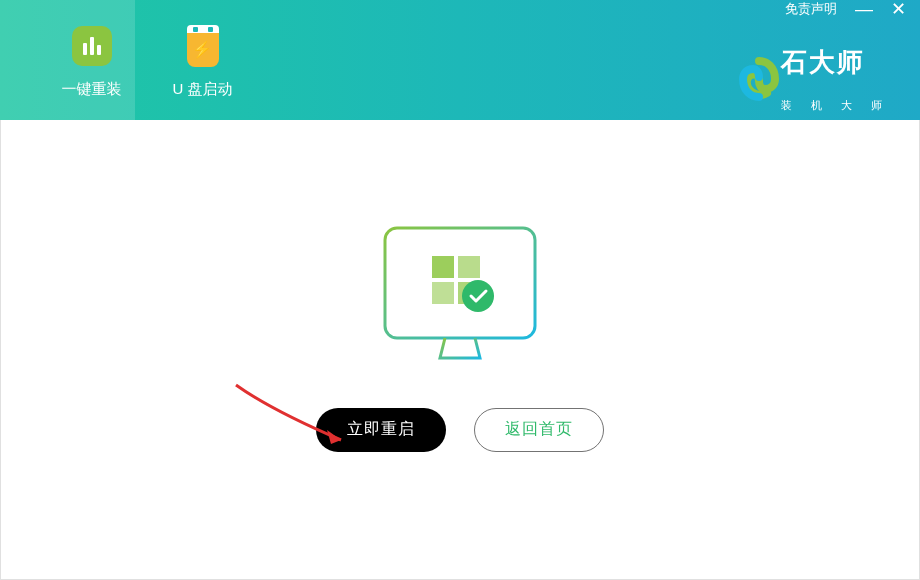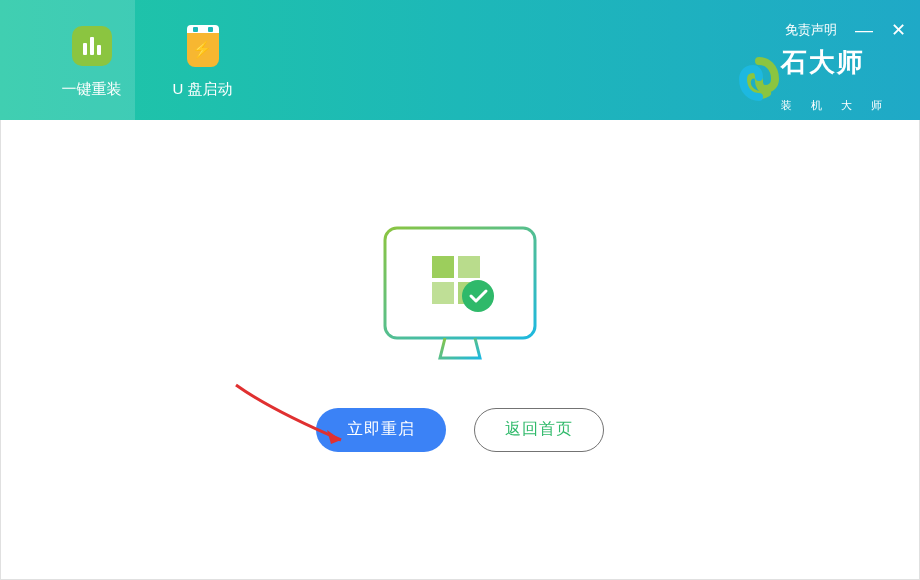--- a/index.html
+++ b/index.html
@@ -128,21 +128,21 @@
       position: absolute;
       width: 5px;
       height: 14px;
       background: #fff;
       top: 0;
       left: 6px;
     }
     .header-right {
       position: absolute;
       right: 14px;
-      top: 21px;
+      top: 0;
       display: flex;
       align-items: center;
       gap: 18px;
       color: #fff;
       font-size: 13px;
     }
     .window-controls {
       display: flex;
       gap: 18px;
       align-items: center;
@@ -207,21 +207,21 @@
       height: 44px;
       border-radius: 22px;
       font-size: 16px;
       display: flex;
       align-items: center;
       justify-content: center;
       cursor: pointer;
       letter-spacing: 1px;
     }
     .btn-primary {
-      background: #3b82f6;
+      background: #000000;
       color: #fff;
       border: none;
       text-align: center;
     }
     .btn-secondary {
       background: #fff;
       color: #2fb96a;
       border: 1px solid #737373;
     }
     .arrow-annotation {

